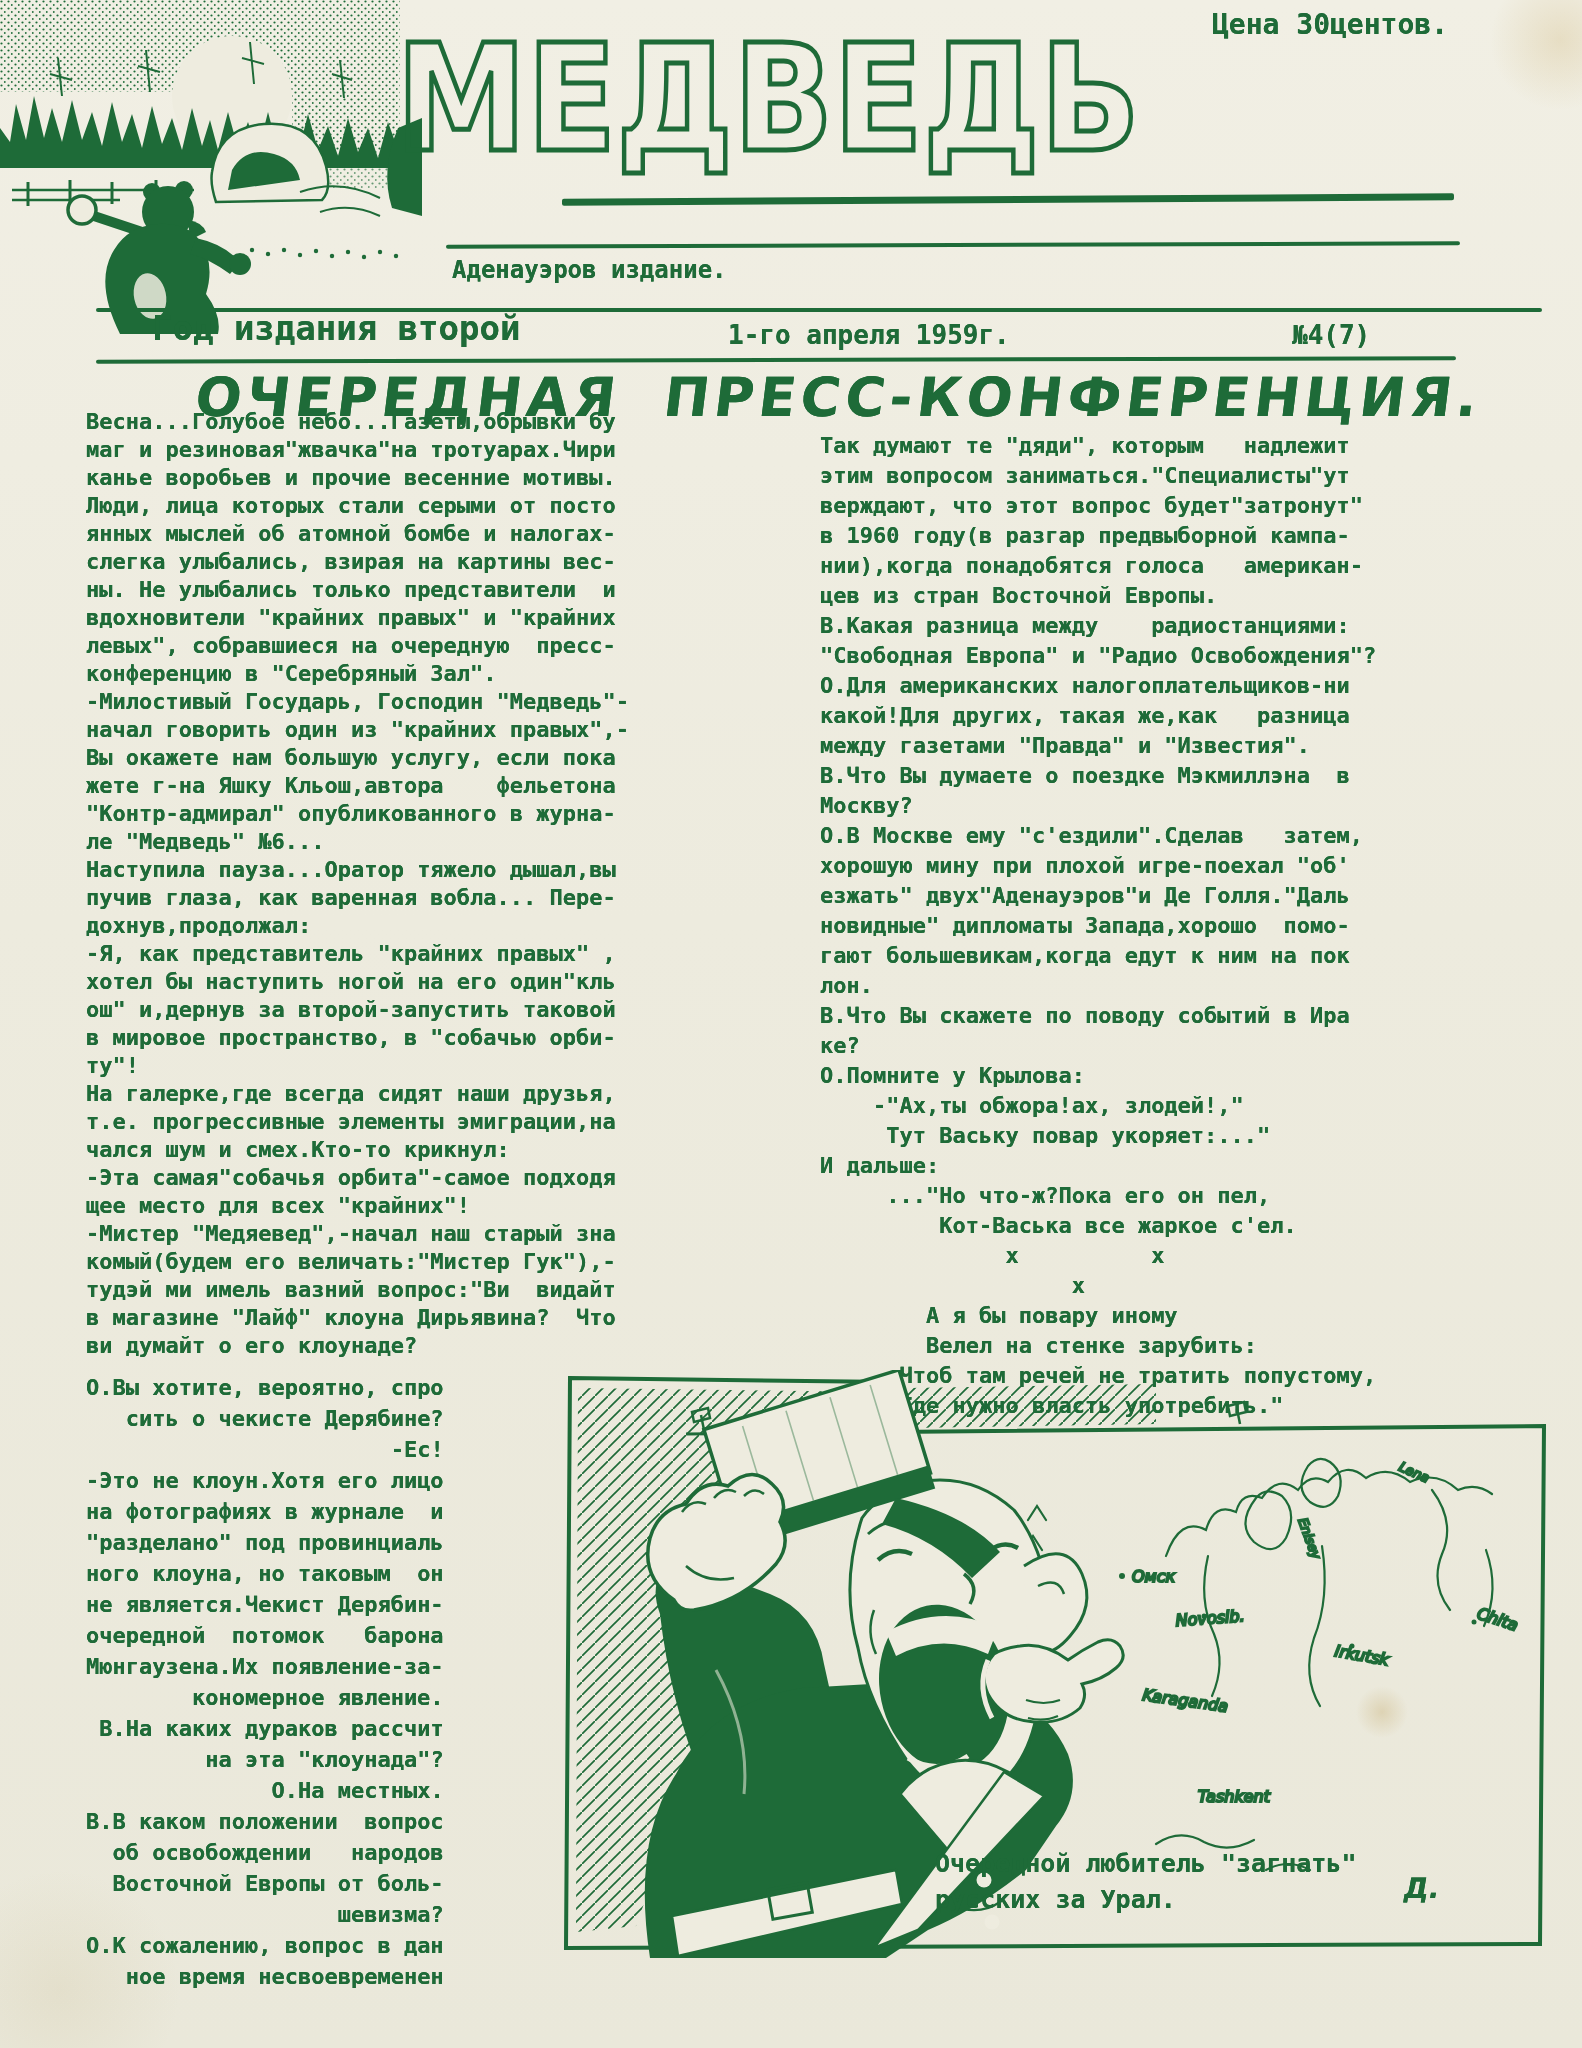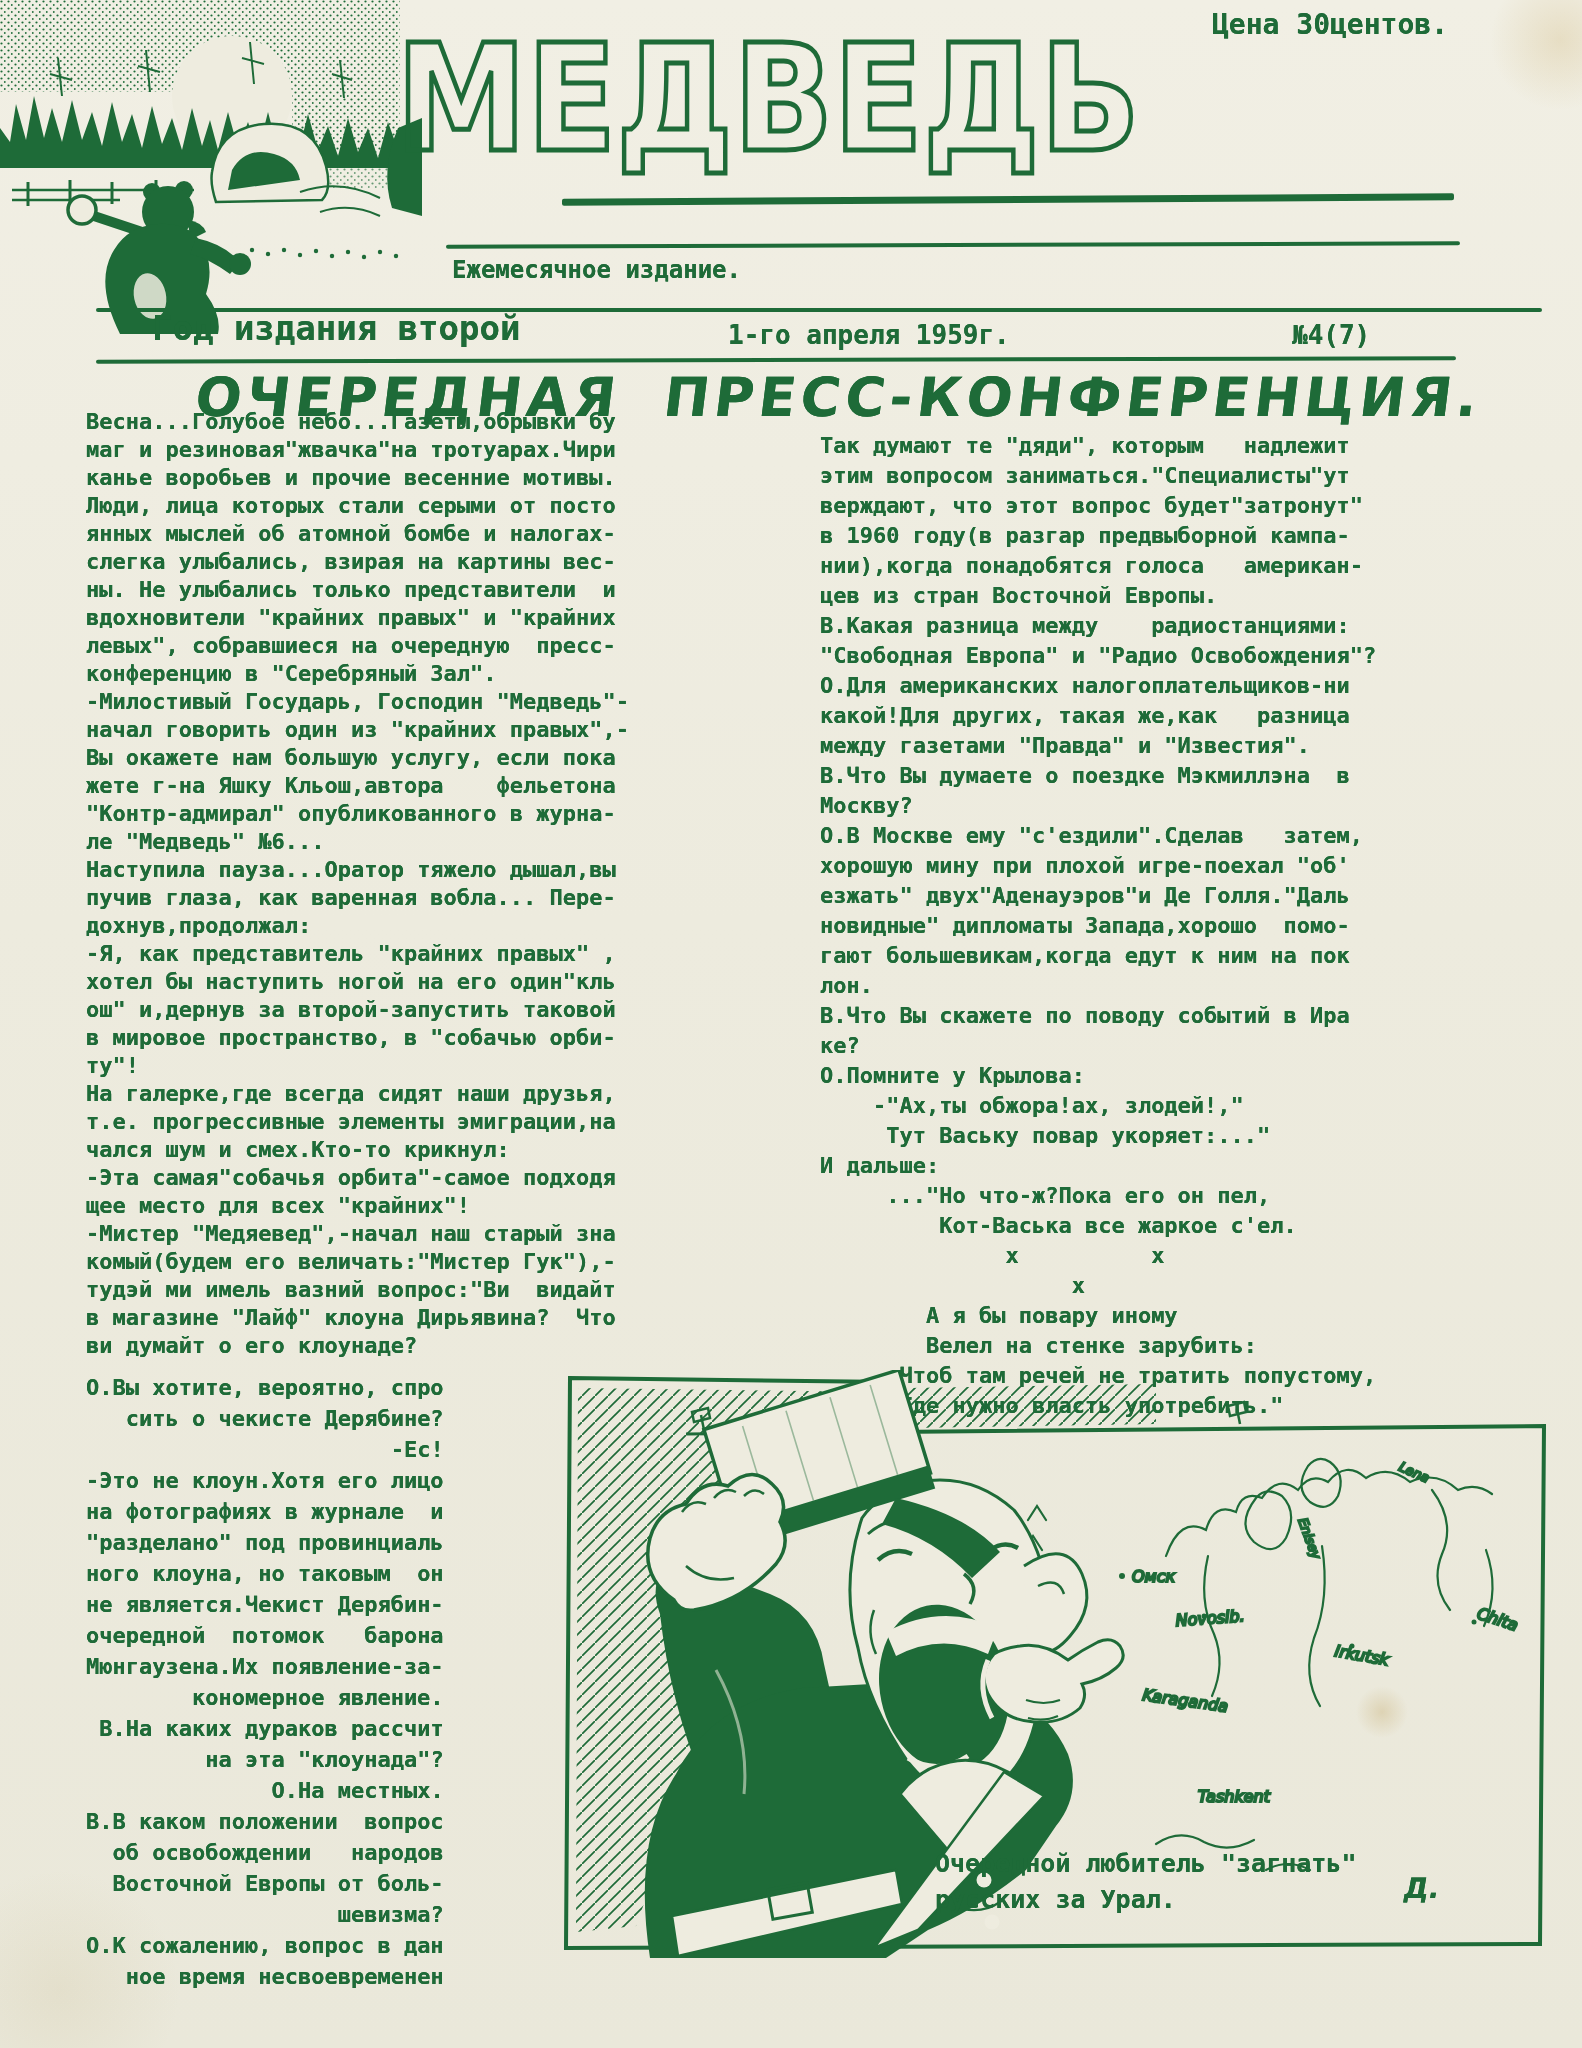--- a/index.html
+++ b/index.html
@@ -94,21 +94,21 @@
       <circle class="ink-f" cx="240" cy="264" r="11"></circle>
       <ellipse class="paper-f" cx="150" cy="296" rx="16" ry="23" opacity=".85" transform="rotate(-12 150 296)"></ellipse>
     </g>
   </svg>
 
   <svg class="abs masthead-title-svg" style="left:388px; top:20px;" width="770" height="160" viewBox="0 0 770 160">
     <text x="8" y="130" font-size="148" textLength="744" lengthAdjust="spacingAndGlyphs">МЕДВЕДЬ</text>
   </svg>
   <div class="rule" style="left:562px; top:196px; width:892px; height:7px; transform:rotate(-.35deg);"></div>
   <div class="rule" style="left:446px; top:243px; width:1014px; height:4px; transform:rotate(-.2deg);"></div>
-  <div class="tw" style="left:452px; top:256px; font-size:24px;">Ежемесячное издание.</div>
+  <div class="tw" style="left:452px; top:256px; font-size:24px;">Аденауэров издание.</div>
 
   <div class="rule" style="left:96px; top:308px; width:1446px; height:4px;"></div>
   <div class="tw" style="left:152px; top:308px; font-size:34px;">Год издания второй</div>
   <div class="tw" style="left:728px; top:320px; font-size:26px;">1-го апреля 1959г.</div>
   <div class="tw" style="left:1292px; top:320px; font-size:26px;">№4(7)</div>
   <div class="rule" style="left:96px; top:358px; width:1360px; height:4px; transform:rotate(-.15deg);"></div>
 
   <div class="headline" style="left:192px; top:366px;">ОЧЕРЕДНАЯ ПРЕСС-КОНФЕРЕНЦИЯ.</div>
 
   <div class="tw col lh28" style="left:86px; top:408px;">Весна...Голубое небо...Газеты,обрывки бу

